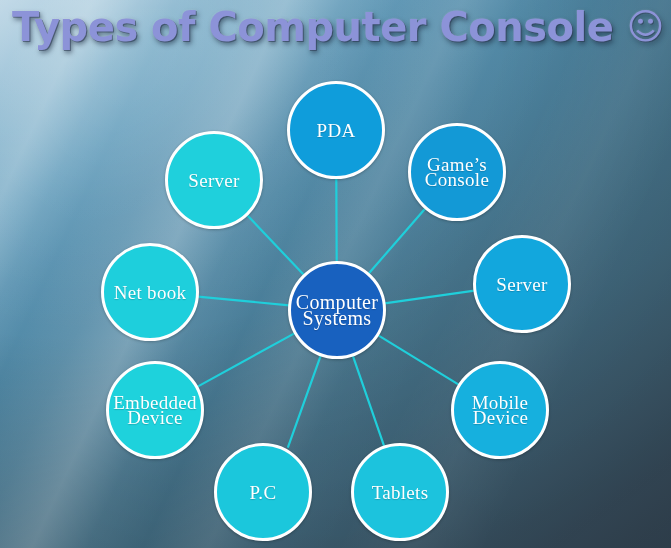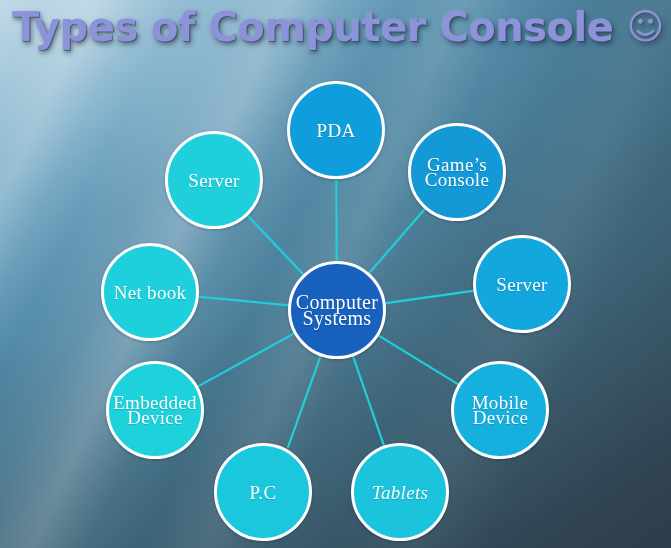--- a/index.html
+++ b/index.html
@@ -155,21 +155,21 @@
       </div>
       <div class="node" style="left: 408px; top: 123px; width: 98px; height: 98px; background: rgb(19, 153, 214);">
         <span class="lbl">Game’s<br>Console</span>
       </div>
       <div class="node" style="left: 473px; top: 235px; width: 98px; height: 98px; background: rgb(18, 167, 221);">
         <span class="lbl">Server</span>
       </div>
       <div class="node" style="left: 451px; top: 361px; width: 98px; height: 98px; background: rgb(22, 176, 222); text-align: right;">
         <span class="lbl">Mobile<br>Device</span>
       </div>
-      <div class="node" style="left: 351px; top: 443px; width: 98px; height: 98px; background: rgb(28, 195, 221); font-style: italic;">
+      <div class="node" style="left: 351px; top: 443px; width: 98px; height: 98px; background: rgb(28, 195, 221);">
         <span class="lbl">Tablets</span>
       </div>
       <div class="node" style="left: 214px; top: 443px; width: 98px; height: 98px; background: rgb(27, 199, 220);">
         <span class="lbl">P.C</span>
       </div>
       <div class="node" style="left: 106px; top: 361px; width: 98px; height: 98px; background: rgb(30, 210, 220);">
         <span class="lbl">Embedded<br>Device</span>
       </div>
       <div class="node" style="left: 101px; top: 243px; width: 98px; height: 98px; background: rgb(30, 207, 220);">
         <span class="lbl">Net book</span>

